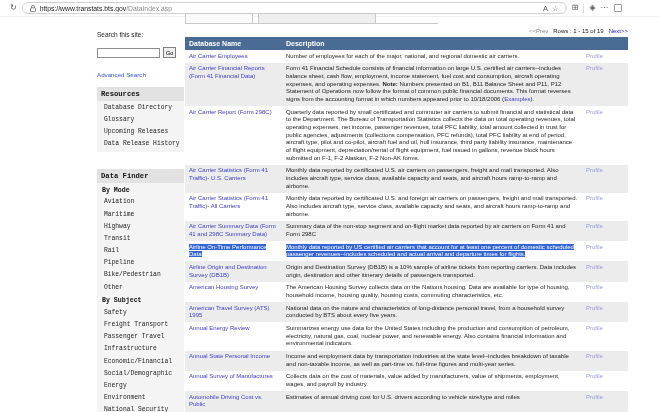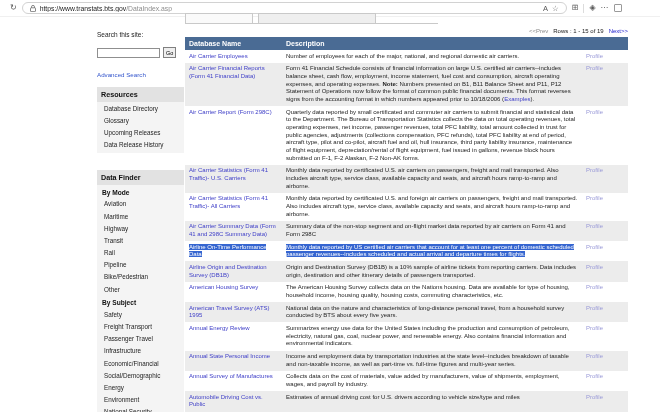--- a/index.html
+++ b/index.html
@@ -24,21 +24,21 @@
   .edge-cut{width:8px;height:8px;border:1px solid #9a9a9a;border-radius:1px;margin-right:-6px;flex:0 0 auto;}
   
   .sidebar{position:absolute;left:97px;top:31px;width:87px;font-size:6.3px;color:#222;}
   .search-label{font-size:6.5px;margin-bottom:9px;}
   .search-row{display:flex;gap:3px;align-items:center;}
   .search-row input{width:63px;height:10px;border:1px solid #8f8f8f;font-size:6px;padding:0 2px;
     font-family:"Liberation Sans",sans-serif;}
   .go-btn{height:11px;min-width:13px;border:1px solid #808080;background:#eee;font-size:5.5px;
     padding:0 2px;font-family:"Liberation Sans",sans-serif;cursor:pointer;}
   .adv{display:block;margin-top:13px;color:var(--adv);text-decoration:none;font-size:6.2px;cursor:pointer;}
-  .panel{margin-top:9px;background:#f4f4f4;padding-bottom:2px;}
+  .panel{margin-top:9px;background:#f4f4f4;padding-bottom:2px;font-family:Liberation Mono, monospace;}
   .panel + .panel{margin-top:17px;}
   .panel-header{background:#e2e2e2;font-weight:bold;font-size:7.2px;color:#111;padding:3px 4px;}
   .side-item{padding:2.6px 3px 2.6px 7px;color:#232323;cursor:pointer;}
   .sub-header{font-weight:bold;font-size:6.6px;padding:4px 3px 2px 5px;color:#111;}
   
   .main{position:absolute;left:185px;top:13px;width:460px;}
   .tabstrip{height:11px;width:253px;border-bottom:1px solid #c9c9c9;display:flex;align-items:flex-end;}
   .tab{height:10px;border:1px solid #c9c9c9;border-bottom:none;cursor:pointer;}
   .tab.t1{width:68px;background:#fafafa;}
   .tab.t2{width:118px;background:#efefef;margin-left:5px;}

